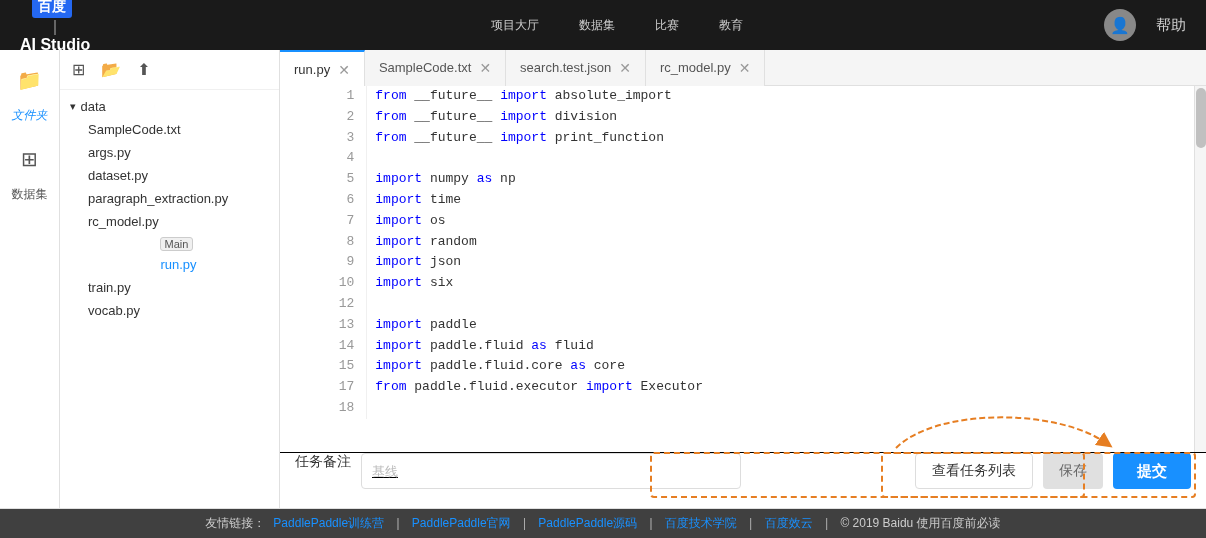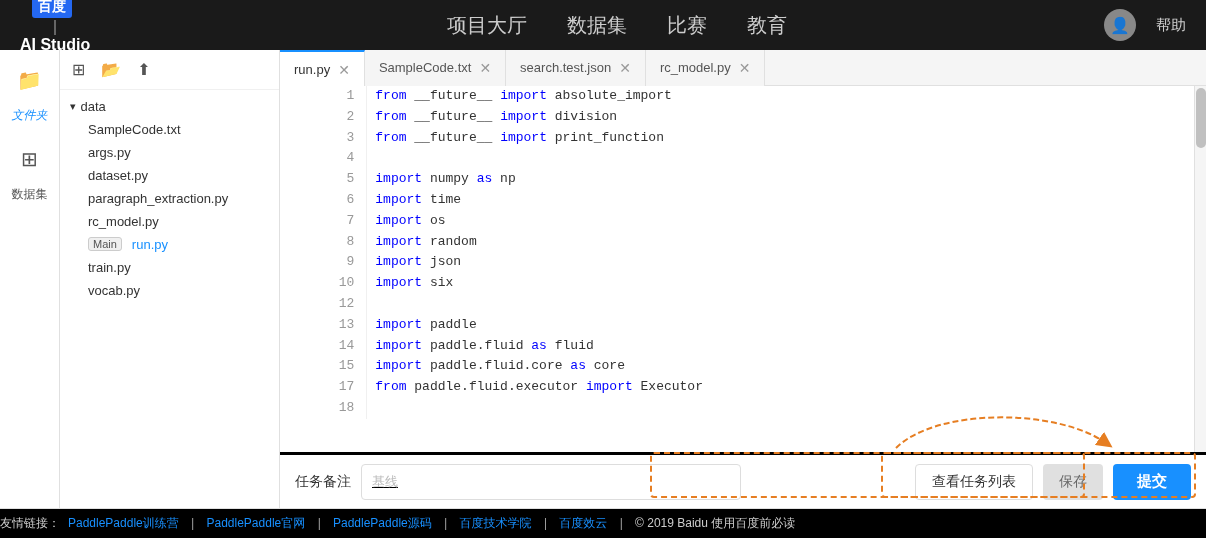--- a/index.html
+++ b/index.html
@@ -33,21 +33,21 @@
     }
     .nav-divider { color: #666; margin: 0 8px; }
     .nav-links {
       display: flex;
       gap: 40px;
       flex: 1;
       justify-content: center;
     }
     .nav-link {
       color: #ccc;
-      font-size: 20px;
+      font-size: 12px;
       cursor: pointer;
     }
     .nav-right {
       display: flex;
       align-items: center;
       gap: 20px;
     }
     .nav-avatar {
       width: 32px;
       height: 32px;
@@ -148,21 +148,22 @@
       padding: 4px 10px 4px 28px;
       font-size: 13px;
       color: #333;
       cursor: pointer;
       display: flex;
       align-items: center;
       gap: 6px;
     }
     .file-item.active-main {
       display: flex;
-      align-items: flex-start;
+      align-items: center;
+      flex-direction: column;
     }
     .main-tag {
       background: #f0f0f0;
       border: 1px solid #ccc;
       border-radius: 3px;
       font-size: 11px;
       padding: 0 4px;
       color: #555;
       margin-right: 4px;
     }
@@ -257,23 +258,22 @@
       background: #c0c0c0;
       border-radius: 5px;
       margin: 2px 1px;
       height: 60px;
     }
 
     
     .bottom-bar {
       height: 56px;
       background: #fff;
-      border-top: 3px solid #000000;
-      display: flex;
-      align-items: center;
+      border-top: 1px solid #000000;
+      display: flex;
       padding: 0 15px;
       gap: 10px;
       flex-shrink: 0;
       position: relative;
     }
     .task-note-label {
       font-size: 14px;
       color: #333;
       white-space: nowrap;
     }
@@ -342,25 +342,26 @@
       width: 315px;
       height: 46px;
       border: 2px dashed #e67e22;
       border-radius: 4px;
       pointer-events: none;
       z-index: 10;
     }
 
     
     .footer {
-      background: #000000;
+      background: #404040;
       border-top: 1px solid #e0e0e0;
       height: 30px;
       display: flex;
       align-items: center;
+      justify-content: center;
       font-size: 12px;
       color: #666;
       gap: 8px;
       flex-shrink: 0;
     }
     .footer a { color: #1890ff; text-decoration: none; }
     .footer span { color: #ccc; }
   </style>
 </head>
 <body>

